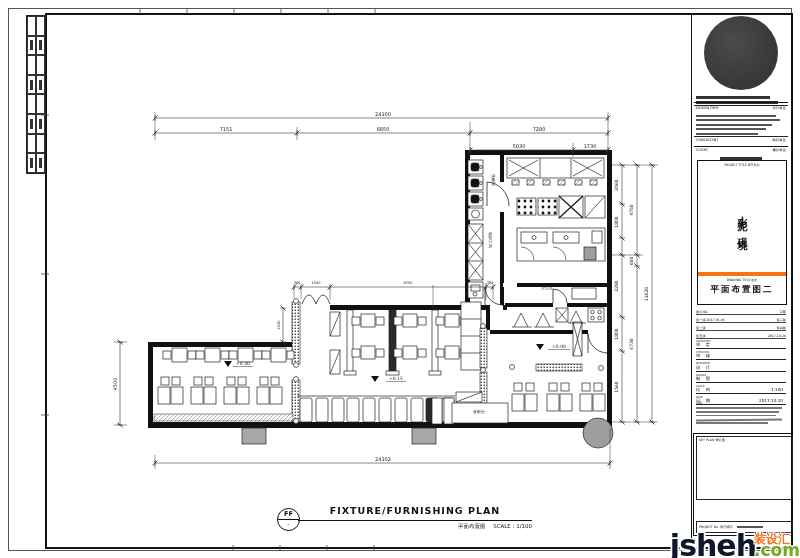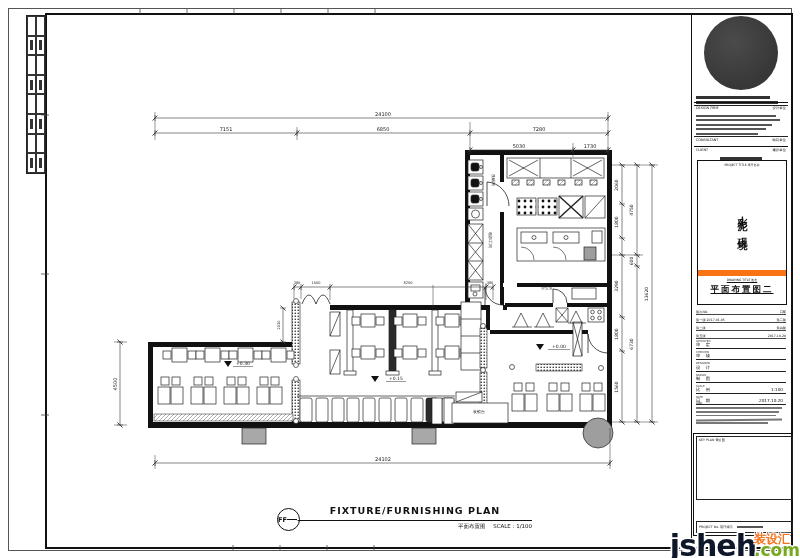--- a/index.html
+++ b/index.html
@@ -26,21 +26,21 @@
   .bar.dark{background:#333;height:3px;}
   .bar.black{background:#000;height:3.5px;}
   .rule{left:694px;width:94px;border-top:1px solid #222;height:0;}
   .rule.thick{border-top:1.8px solid #111;}
   .tb-row{display:flex;justify-content:space-between;font-size:3.4px;line-height:1;}
   #project-box{left:697px;top:160px;width:88px;height:143px;border:1.2px solid #111;}
   #project-box .pt-label{font-size:3px;text-align:center;margin-top:2px;}
   #project-name-wrap{position:absolute;left:0;right:0;top:12px;bottom:32px;
                      display:flex;align-items:center;justify-content:center;}
   #project-name{writing-mode:vertical-rl;font-size:10px;font-weight:700;letter-spacing:3px;}
-  #drawing-title-sec{position:absolute;left:0;right:0;bottom:0;height:28px;border-top:6px solid #f97316;text-align:center;text-decoration:underline;}
+  #drawing-title-sec{position:absolute;left:0;right:0;bottom:0;height:28px;border-top:4px solid #f97316;text-align:center;}
   #drawing-title-sec .dt-label{font-size:3px;margin-top:2px;}
   #drawing-title{font-size:8.5px;font-weight:700;letter-spacing:2px;margin-top:2px;}
   #tb-revisions{top:307px;height:30px;font-size:3.2px;}
   #tb-revisions .rev-row{display:flex;justify-content:space-between;border-bottom:0.6px solid #444;height:7px;align-items:flex-end;}
   #tb-fields{top:338px;}
   .field-row{position:relative;height:10.2px;border-bottom:0.7px solid #222;}
   .field-row .f-en{position:absolute;left:0;top:1px;font-size:2.7px;color:#333;}
   .field-row .f-cn{position:absolute;left:0;bottom:1px;font-size:4.3px;letter-spacing:2px;}
   .field-row .f-val{position:absolute;right:3px;bottom:1px;font-size:4.2px;}
   #tb-notes{top:401px;font-size:3px;}
@@ -48,21 +48,21 @@
   #keyplan-outer{left:693px;top:433px;width:97px;height:101px;border:1.5px solid #111;}
   #keyplan-box{position:absolute;left:2px;top:2px;width:91px;height:60px;border:1px solid #222;font-size:3.2px;padding:1px 2px;}
   #sheetno-box{position:absolute;left:2px;top:64px;width:91px;height:21px;border:1px solid #222;}
   #sheetno-box .sn-label{font-size:3.2px;margin:1px 2px;}
   #sheet-no{font-family:"DejaVu Sans Mono",monospace;font-size:11px;font-weight:700;
             letter-spacing:3px;text-align:center;}
   #projno-row{position:absolute;left:2px;top:87px;width:91px;height:10px;border:1px solid #222;
               display:flex;align-items:center;font-size:3.2px;padding:0 2px;gap:4px;}
   
   #footer-ref{left:277px;top:508px;width:21px;height:21px;border:1.2px solid #111;border-radius:50%;
-              display:flex;align-items:center;}
+              display:flex;flex-direction:column;align-items:center;}
   #footer-ref .ff{font-size:6.5px;font-weight:700;line-height:10px;}
   #footer-ref .mid{width:100%;border-top:1px solid #111;}
   #footer-ref .sub{font-size:5px;line-height:8px;}
   #footer-title{left:298px;top:505px;width:234px;text-align:center;font-size:9.5px;
                 font-weight:700;letter-spacing:1px;}
   #footer-line{left:298px;top:520px;width:234px;border-top:1.5px solid #111;}
   #footer-sub{left:370px;top:523px;width:162px;text-align:right;font-size:5.5px;}
   #footer-sub span{margin-left:6px;}
   
   #watermark{right:0;bottom:0;display:flex;align-items:flex-end;z-index:20;line-height:0.8;}

